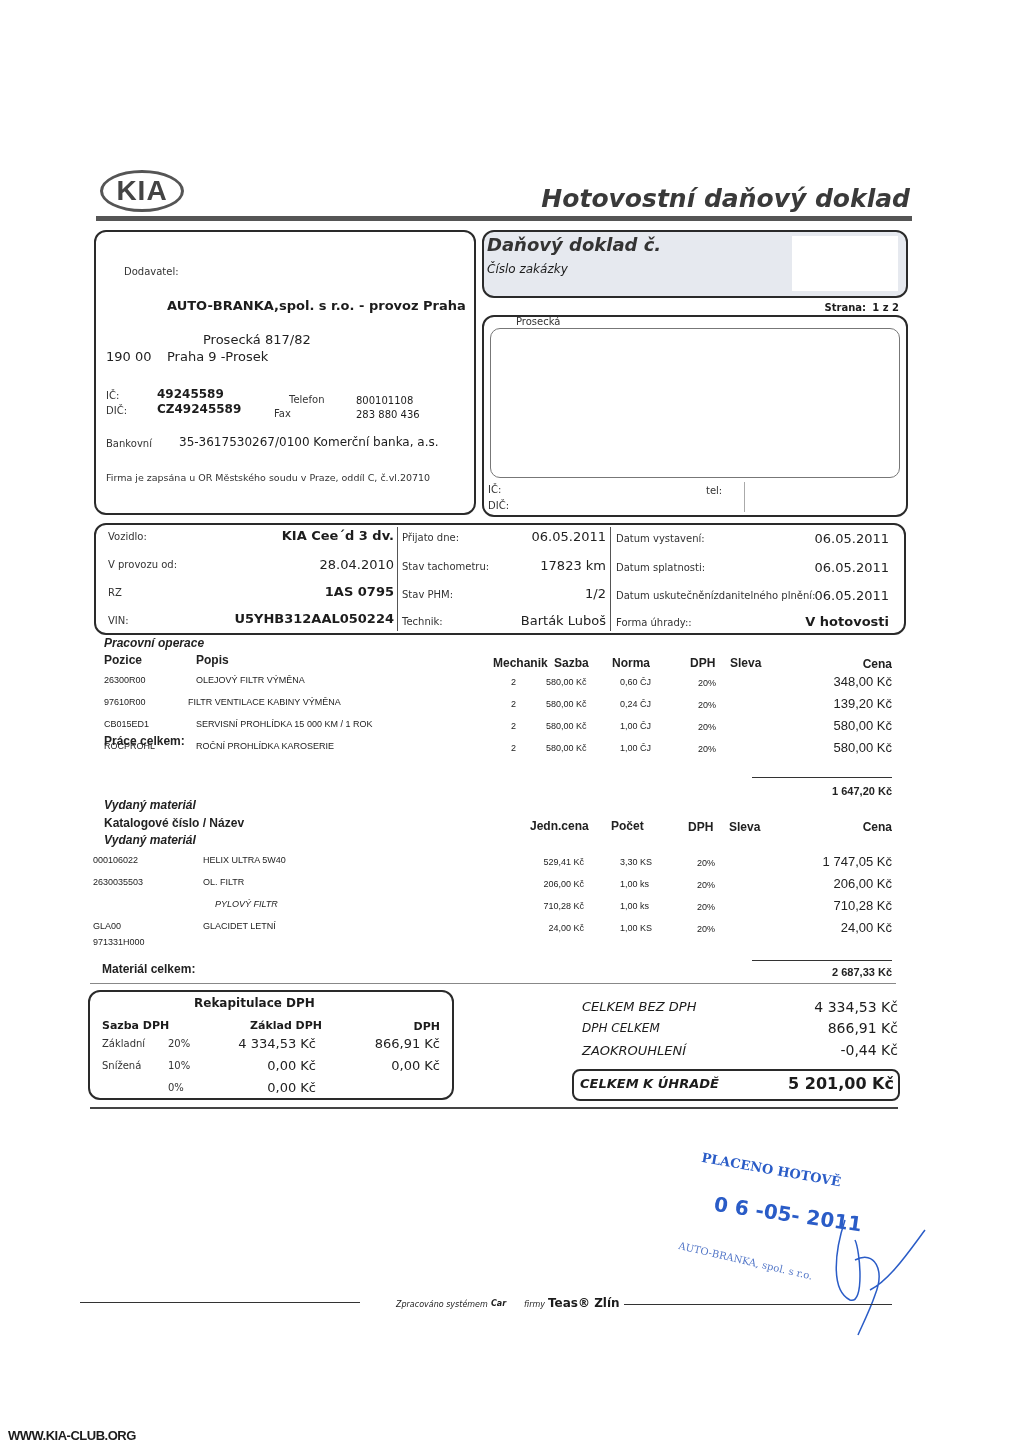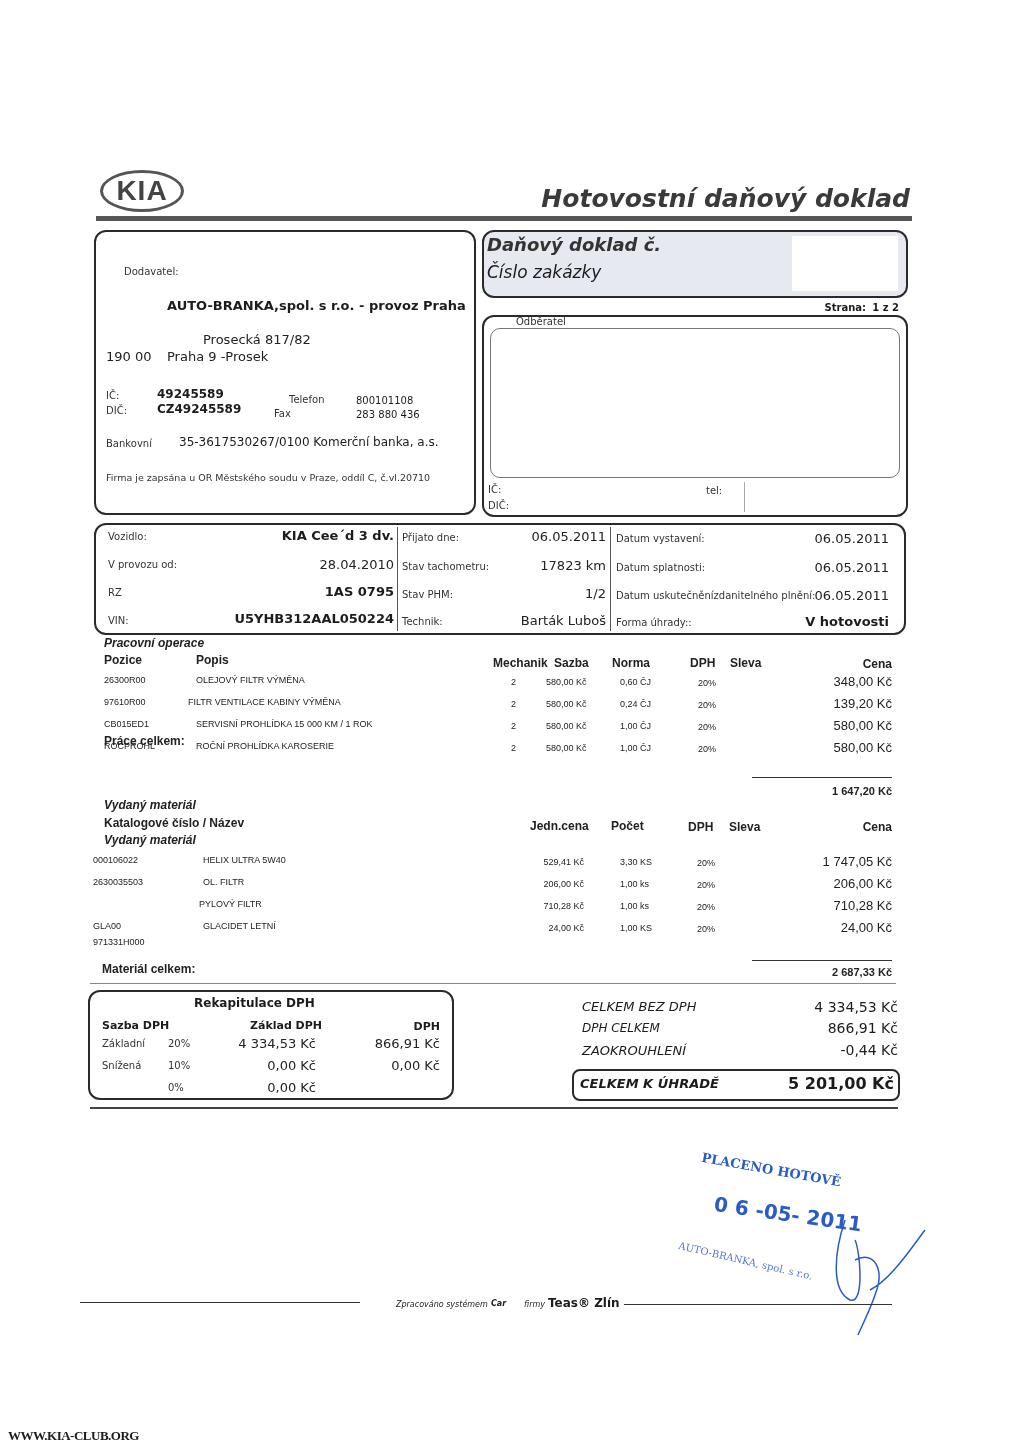--- a/index.html
+++ b/index.html
@@ -1,21 +1,21 @@
 <!DOCTYPE html>
 <html><head>
 <meta charset="utf-8">
 <style>
   * { box-sizing: border-box; margin: 0; padding: 0; }
   html, body { width: 1024px; height: 1449px; background: #ffffff; overflow: hidden; }
   body { position: relative; font-family: "DejaVu Sans", sans-serif; color: #1c1c1c; }
   .abs { position: absolute; }
   .it { font-style: italic; }
   .b { font-weight: bold; }
-  .ls { font-family: Liberation Serif, serif; }
+  .ls { font-family: Liberation Sans, sans-serif; }
   .r { text-align: right; }
   .box { position: absolute; border: 2px solid #2a2a2a; border-radius: 12px; }
   .lbl { font-size: 10px; color: #333; }
   .val { font-size: 13px; color: #222; }
 
   
   .logo { left: 100px; top: 170px; width: 84px; height: 42px; border: 3px solid #555; border-radius: 50%;
           display: flex; align-items: center; justify-content: center; font-family: "Liberation Sans", sans-serif;
           font-weight: bold; font-size: 28px; color: #444; letter-spacing: 1px; }
   .doc-title { right: 114px; top: 184px; font-size: 25px; font-weight: bold; font-style: italic; color: #3a3a3a; }
@@ -65,26 +65,26 @@
 <div class="abs lbl" style="left:274px;top:408px;">Fax</div>
 <div class="abs" style="left:356px;top:409px;font-size:10px;">283 880 436</div>
 <div class="abs lbl" style="left:106px;top:438px;">Bankovní</div>
 <div class="abs" style="left:179px;top:435px;font-size:12px;">35-3617530267/0100  Komerční banka, a.s.</div>
 <div class="abs lbl" style="left:106px;top:472px;font-size:9.5px;">Firma je zapsána u OR  Městského soudu v Praze, oddíl C, č.vl.20710</div>
 
 <div class="box tax-box">
     <div class="blank"></div>
   </div>
 <div class="abs b it" style="left:487px;top:234px;font-size:18px;color:#333;">Daňový doklad č.</div>
-<div class="abs it" style="left:487px;top:262px;font-size:17px;">Číslo zakázky</div>
+<div class="abs it" style="left:487px;top:262px;font-size:12px;">Číslo zakázky</div>
 <div class="abs b" style="right:158px;top:302px;font-size:10px;">Strana:</div>
 <div class="abs b" style="right:125px;top:302px;font-size:10px;">1 z 2</div>
 
 <div class="box odb-outer"></div>
-<div class="abs lbl" style="left:516px;top:316px;">Odběratel</div>
+<div class="abs lbl" style="left:516px;top:316px;">Prosecká</div>
 <div class="odb-inner"></div>
 <div class="abs lbl" style="left:488px;top:484px;">IČ:</div>
 <div class="abs lbl" style="left:488px;top:500px;">DIČ:</div>
 <div class="abs lbl" style="left:706px;top:485px;">tel:</div>
 <div class="vline" style="left:744px;top:482px;height:30px;background:#aaa;"></div>
 
 <div class="box vehicle"></div>
 <div class="vline" style="left:397px;top:527px;height:104px;"></div>
 <div class="vline" style="left:610px;top:527px;height:104px;"></div>
 
@@ -195,21 +195,21 @@
     <div>
       <div class="abs td" style="left:93px;top:877px;">2630035503</div>
       <div class="abs td" style="left:203px;top:877px;">OL. FILTR</div>
       <div class="abs td r" style="right:440px;top:879px;">206,00 Kč</div>
       <div class="abs td" style="left:620px;top:879px;">1,00 ks</div>
       <div class="abs td" style="left:697px;top:880px;">20%</div>
       <div class="abs tdp r" style="right:132px;top:876px;">206,00 Kč</div>
     </div>
     <div>
       <div class="abs td" style="left:93px;top:899px;margin-top:38px;">971331H000</div>
-      <div class="abs td" style="left:199px;top:899px;">PYLOVÝ FILTR</div>
+      <div class="abs td" style="left:215px;top:899px;font-style:italic;">PYLOVÝ FILTR</div>
       <div class="abs td r" style="right:440px;top:901px;">710,28 Kč</div>
       <div class="abs td" style="left:620px;top:901px;">1,00 ks</div>
       <div class="abs td" style="left:697px;top:902px;">20%</div>
       <div class="abs tdp r" style="right:132px;top:898px;">710,28 Kč</div>
     </div>
     <div>
       <div class="abs td" style="left:93px;top:921px;">GLA00</div>
       <div class="abs td" style="left:203px;top:921px;">GLACIDET  LETNÍ</div>
       <div class="abs td r" style="right:440px;top:923px;">24,00 Kč</div>
       <div class="abs td" style="left:620px;top:923px;">1,00 KS</div>

